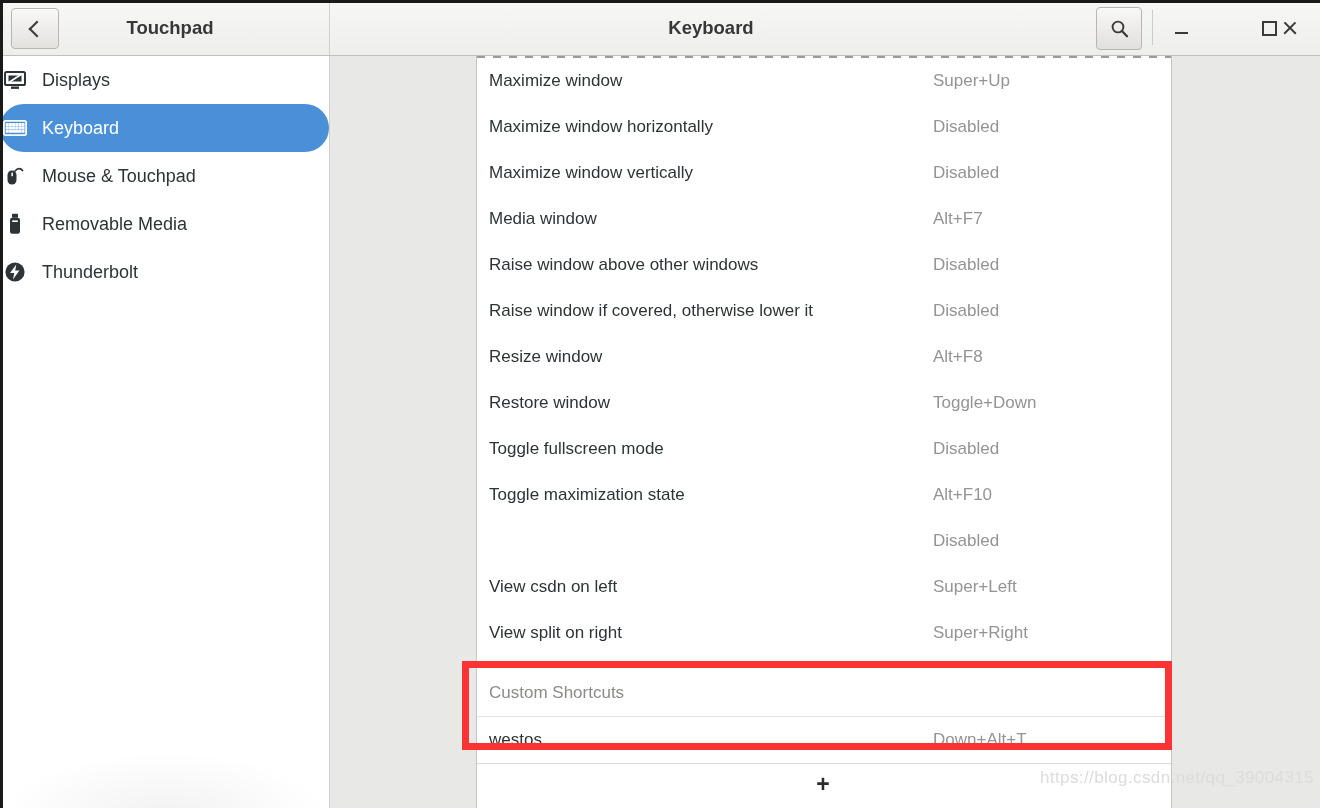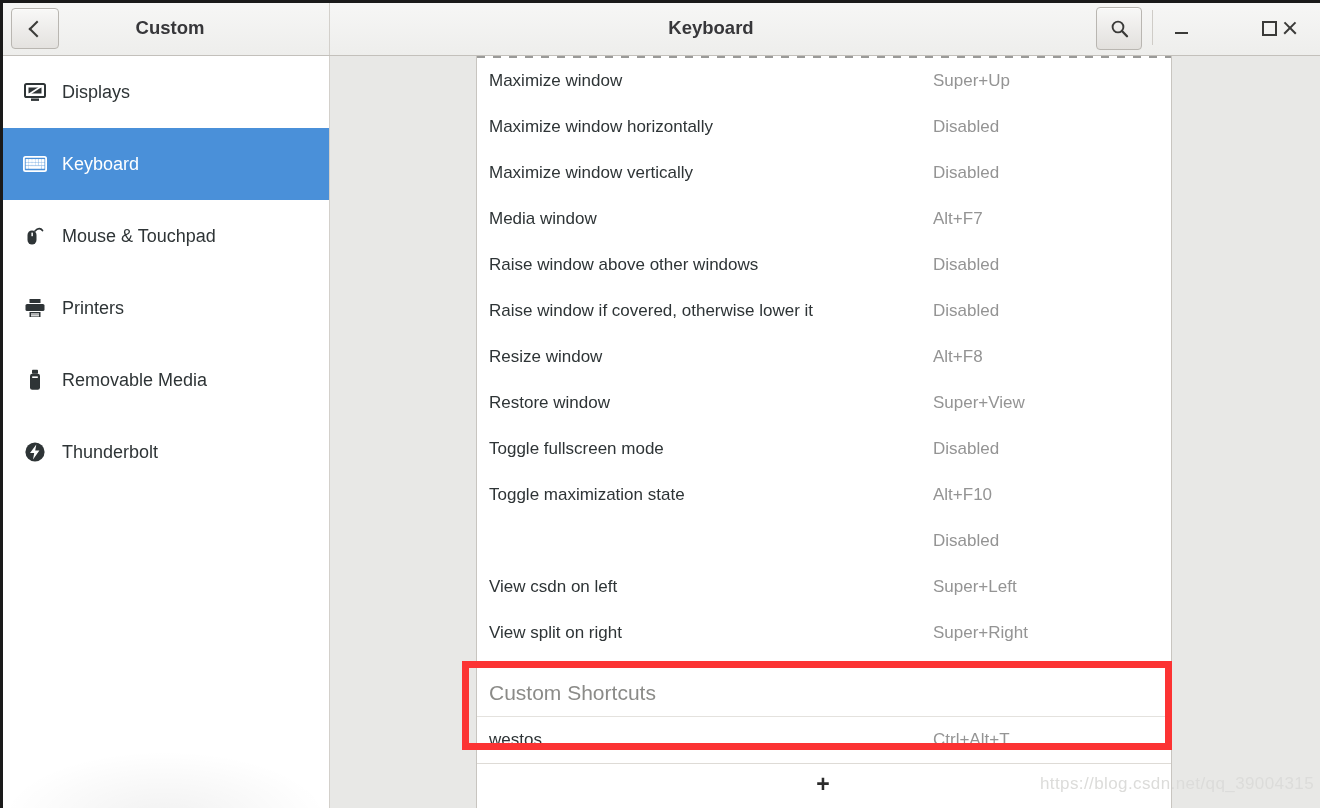--- a/index.html
+++ b/index.html
@@ -131,26 +131,26 @@
     left: 0; top: 56px;
     width: 330px;
     height: 752px;
     background: #ffffff;
     border-right: 1px solid #d3d0cb;
     box-sizing: border-box;
     overflow: hidden;
   }
   .side-item {
     position: relative;
-    height: 72px;
-    display: flex;
-    align-items: center;
-    padding-left: 20px;
-    cursor: pointer;
-    box-sizing: border-box;
+    height: 48px;
+    display: flex;
+    align-items: center;
+    cursor: pointer;
+    box-sizing: border-box;
+    border-radius: 26px;
   }
   .side-item.selected { background: #4a90d9; }
   .side-item .side-icon {
     width: 30px;
     height: 24px;
     margin-right: 12px;
     display: flex;
     align-items: center;
     justify-content: center;
     flex: none;
@@ -213,21 +213,21 @@
     position: relative;
     height: 46px;
     display: flex;
     align-items: center;
     border-bottom: 1px solid #e4e2de;
     background: #ffffff;
   }
   .section-header .sh-label {
     position: absolute;
     left: 12px;
-    font-size: 21px;
+    font-size: 17px;
     color: #8b8b88;
   }
   .add-row {
     position: relative;
     height: 44px;
     display: flex;
     align-items: center;
     justify-content: center;
     border-top: 1px solid #dedbd6;
     background: #ffffff;
@@ -250,21 +250,21 @@
     width: 710px; height: 89px;
     border: 7px solid #fc3333;
     box-sizing: border-box;
     pointer-events: none;
     z-index: 40;
   }
 
   .watermark {
     position: absolute;
     right: 6px;
-    bottom: 14px;
+    bottom: 20px;
     font-size: 17px;
     color: #dcdcda;
     letter-spacing: 0.4px;
     z-index: 30;
     white-space: nowrap;
   }
 
   
   .side-shadow {
     position:absolute; left:0; bottom:0; width:330px; height:58px;
@@ -284,21 +284,21 @@
 <body>
 
 <div class="window">
 
   <div class="titlebar">
 
     <div class="titlebar-left">
       <div class="back-button">
         <span class="chev"></span>
       </div>
-      <div class="title-devices">Custom</div>
+      <div class="title-devices">Touchpad</div>
     </div>
 
     <div class="title-keyboard">Keyboard</div>
 
     <div class="search-button">
       <svg width="19" height="19" viewBox="0 0 19 19">
         <circle cx="8" cy="8" r="5.4" fill="none" stroke="#3a3a38" stroke-width="1.9"></circle>
         <line x1="12" y1="12" x2="17" y2="17.2" stroke="#3a3a38" stroke-width="2.3" stroke-linecap="round"></line>
       </svg>
     </div>
@@ -360,32 +360,20 @@
       <span class="side-icon">
         <svg width="22" height="22" viewBox="0 0 22 22">
           <rect x="3.5" y="5.5" width="9" height="14" rx="4.5" fill="#2e3436"></rect>
           <rect x="7.4" y="7.6" width="1.5" height="3.6" fill="#ffffff"></rect>
           <path d="M11 6 C14 2.5, 17 3.5, 18.5 5.5" fill="none" stroke="#2e3436" stroke-width="1.7" stroke-linecap="round"></path>
         </svg>
       </span>
       <span class="side-label">Mouse &amp; Touchpad</span>
     </div>
 
-    <div class="side-item">
-      <span class="side-icon">
-        <svg width="22" height="20" viewBox="0 0 22 20">
-          <rect x="5.5" y="1" width="11" height="4" fill="#2e3436"></rect>
-          <rect x="1.5" y="6" width="19" height="7" rx="1.6" fill="#2e3436"></rect>
-          <rect x="5.5" y="14" width="11" height="5" fill="#2e3436"></rect>
-          <rect x="7" y="15.4" width="8" height="1.2" fill="#ffffff"></rect>
-          <rect x="7" y="17.2" width="8" height="1.2" fill="#ffffff"></rect>
-        </svg>
-      </span>
-      <span class="side-label">Printers</span>
-    </div>
 
     <div class="side-item">
       <span class="side-icon">
         <svg width="16" height="22" viewBox="0 0 16 22">
           <rect x="5" y="0.8" width="6" height="4" rx="0.8" fill="#2e3436"></rect>
           <rect x="3" y="4.8" width="10" height="16" rx="2.2" fill="#2e3436"></rect>
           <rect x="5.2" y="7.4" width="5.6" height="1.6" fill="#ffffff"></rect>
         </svg>
       </span>
       <span class="side-label">Removable Media</span>
@@ -436,21 +424,21 @@
       <div class="shortcut-row">
         <span class="sc-name">Raise window if covered, otherwise lower it</span>
         <span class="sc-value">Disabled</span>
       </div>
       <div class="shortcut-row">
         <span class="sc-name">Resize window</span>
         <span class="sc-value">Alt+F8</span>
       </div>
       <div class="shortcut-row">
         <span class="sc-name">Restore window</span>
-        <span class="sc-value">Super+View</span>
+        <span class="sc-value">Toggle+Down</span>
       </div>
       <div class="shortcut-row">
         <span class="sc-name">Toggle fullscreen mode</span>
         <span class="sc-value">Disabled</span>
       </div>
       <div class="shortcut-row">
         <span class="sc-name">Toggle maximization state</span>
         <span class="sc-value">Alt+F10</span>
       </div>
       <div class="shortcut-row">
@@ -466,21 +454,21 @@
       </div>
 
       <div style="height:14px"></div>
 
       <div class="section-header">
         <span class="sh-label">Custom Shortcuts</span>
       </div>
 
       <div class="shortcut-row">
         <span class="sc-name">westos</span>
-        <span class="sc-value">Ctrl+Alt+T</span>
+        <span class="sc-value">Down+Alt+T</span>
       </div>
 
       <div class="add-row">
         <span class="plus-glyph">+</span>
       </div>
     </div>
 
   </div>
 
   <div class="red-box"></div>

